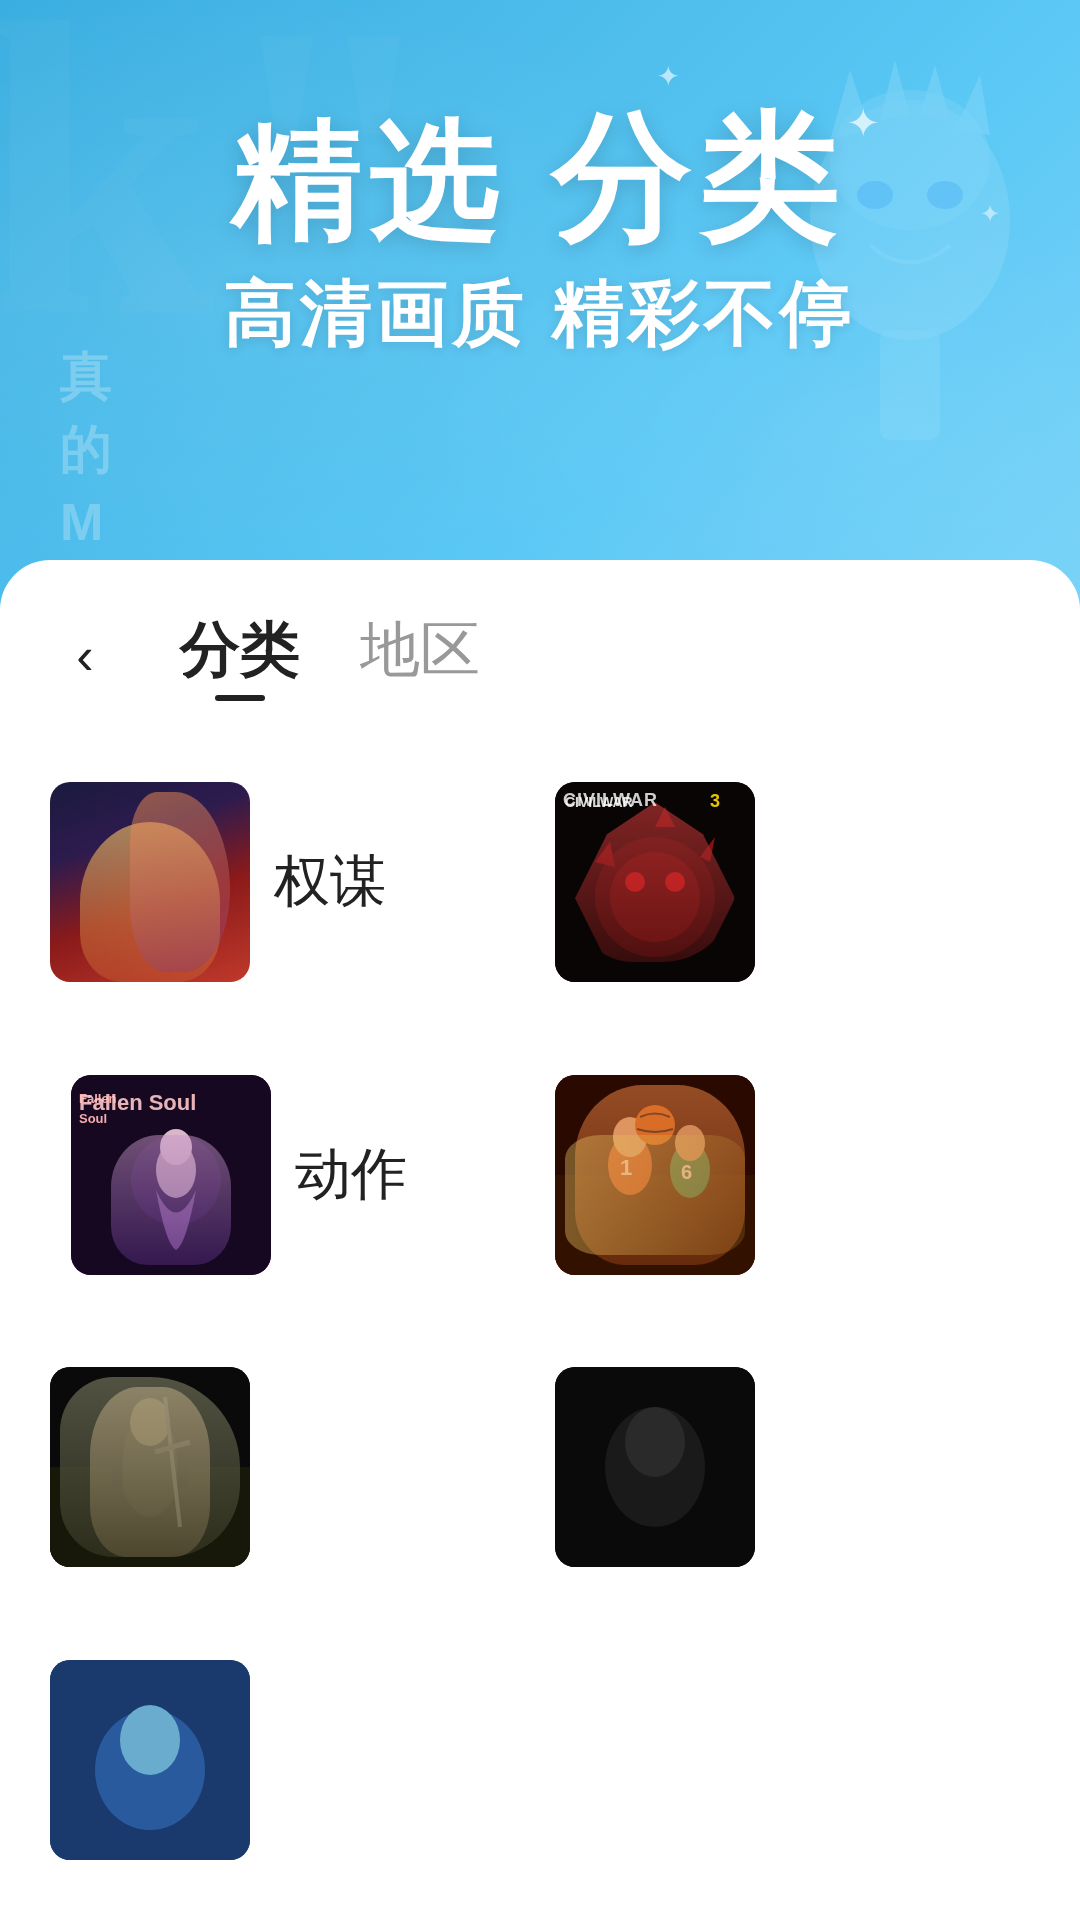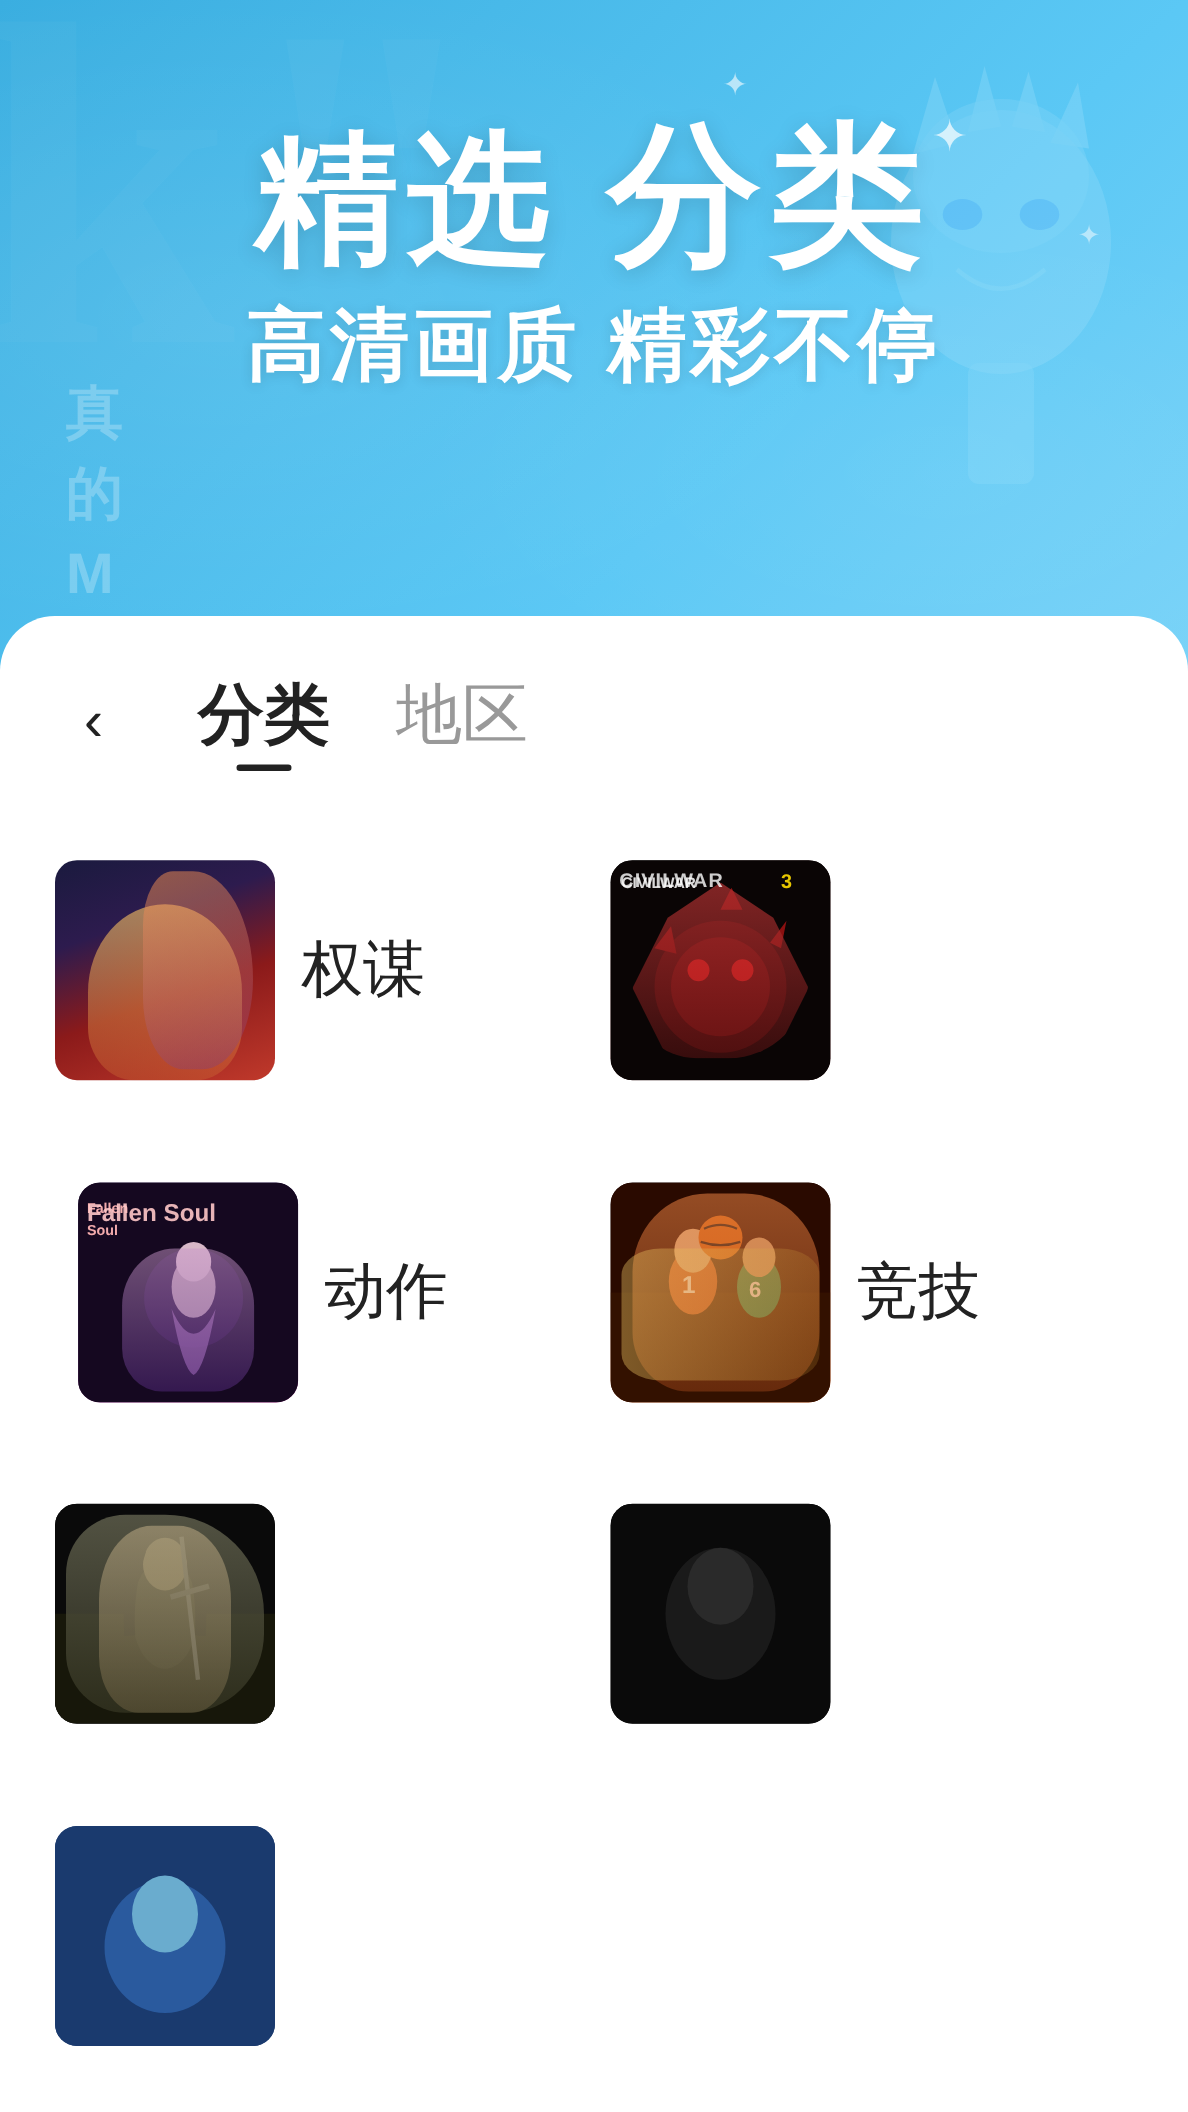--- a/index.html
+++ b/index.html
@@ -460,21 +460,20 @@
 
           <ellipse cx="135" cy="95" rx="20" ry="28" fill="#228855"></ellipse>
           <ellipse cx="135" cy="68" rx="15" ry="18" fill="#d0a878"></ellipse>
           <text x="126" y="104" font-size="20" font-weight="900" fill="white" font-family="Arial">6</text>
 
           <circle cx="100" cy="50" r="20" fill="#dd6611"></circle>
           <path d="M 85,42 Q 100,35 115,42" stroke="#111" stroke-width="2" fill="none"></path>
           <path d="M 82,54 Q 100,60 118,54" stroke="#111" stroke-width="2" fill="none"></path>
         </svg>
       </div>
-      <span class="category-label">竞技</span>
     </div>
 
     <div class="category-item">
       <div class="category-thumb thumb-lishi">
         <svg width="200" height="200" viewBox="0 0 200 200" xmlns="http://www.w3.org/2000/svg">
           <rect width="200" height="200" fill="#0a0a0a"></rect>
 
           <rect x="0" y="100" width="200" height="100" fill="#1a1a0a" opacity="0.8"></rect>
 
           <ellipse cx="100" cy="100" rx="30" ry="50" fill="#2a2a1a"></ellipse>

